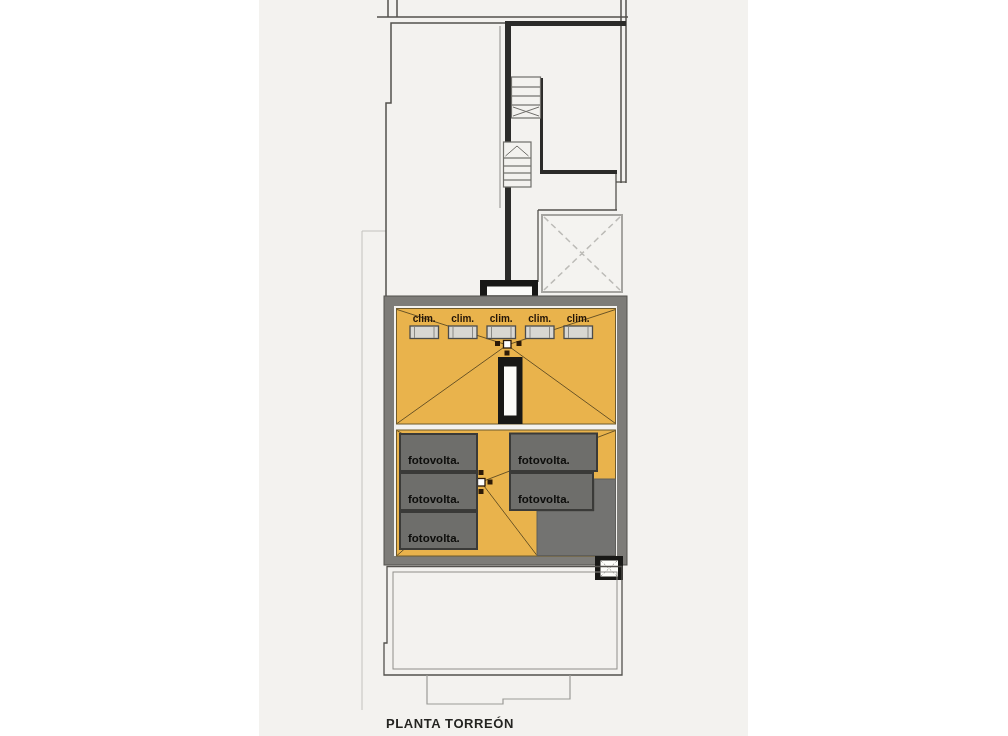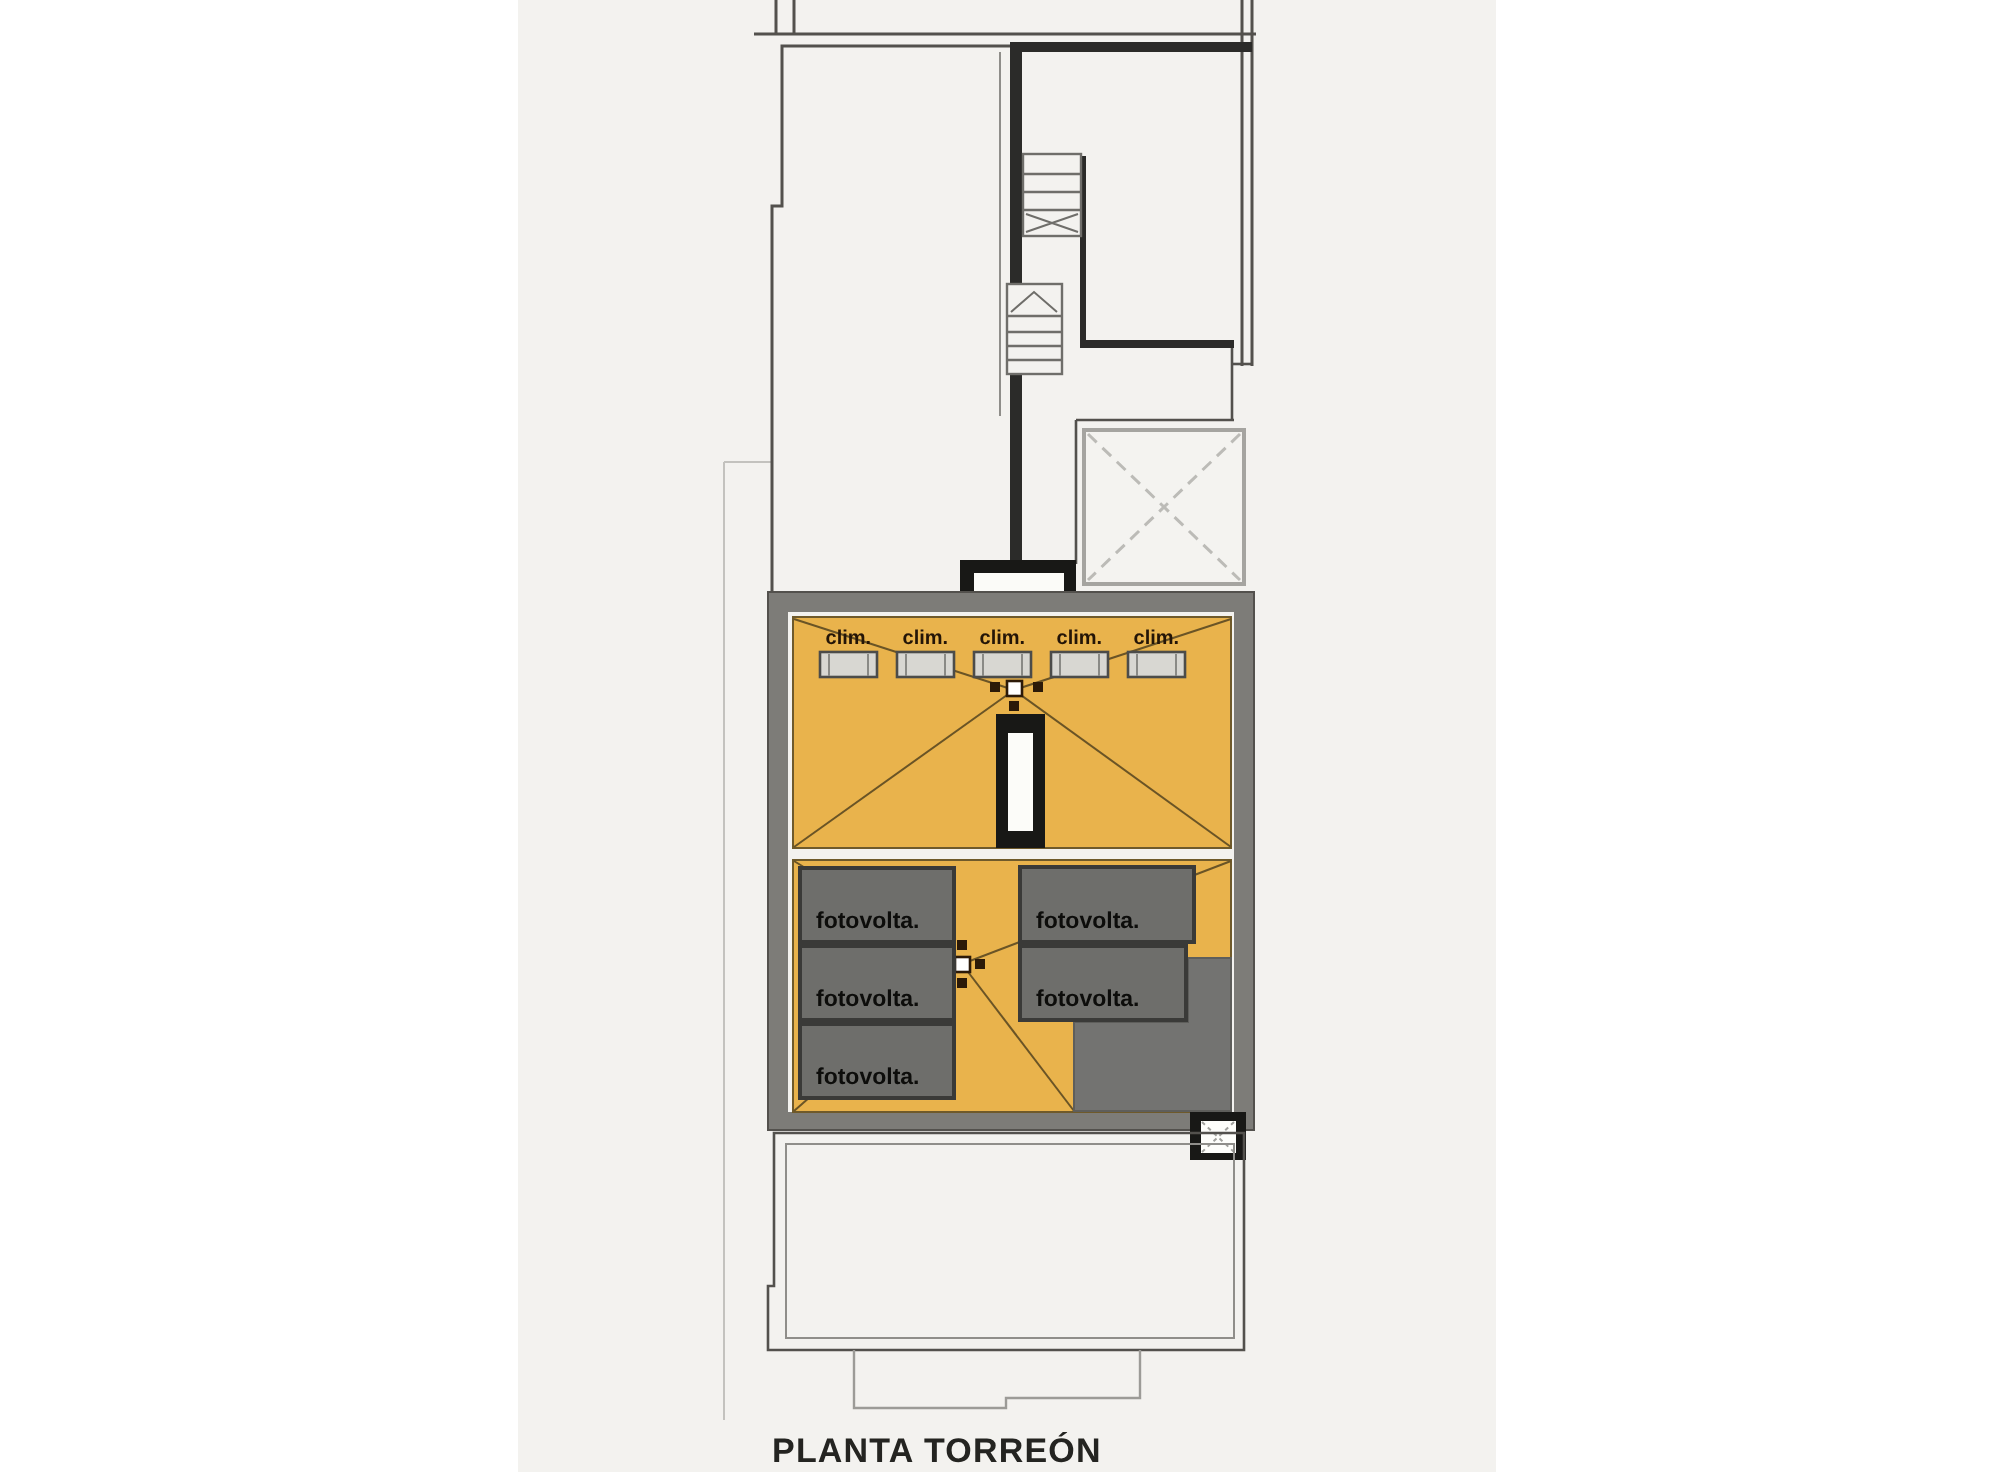--- a/index.html
+++ b/index.html
@@ -1,20 +1,20 @@
 <!DOCTYPE html>
 <html><head>
 <meta charset="utf-8">
 <style>
   html,body{margin:0;padding:0;background:#ffffff;}
   .page{position:relative;width:1008px;height:736px;background:#ffffff;overflow:hidden;
         font-family:"Liberation Sans",sans-serif;}
   .paper{position:absolute;left:259px;top:0;width:489px;height:736px;background:#f3f2ef;}
   svg.plan{position:absolute;left:0;top:0;width:1008px;height:736px;}
-  .plan-title{position:absolute;left:386px;top:716px;font-size:17px;font-weight:bold;
+  .plan-title{position:absolute;left:386px;top:716px;font-size:13px;font-weight:bold;
         letter-spacing:0.6px;color:#242421;}
   text{font-family:"Liberation Sans",sans-serif;}
   .clim-label{font-size:10px;font-weight:bold;fill:#241507;}
   .pv-label{font-size:11.5px;font-weight:bold;fill:#0d0d0b;}
 </style>
 </head>
 <body>
 
 <div class="page">
 

